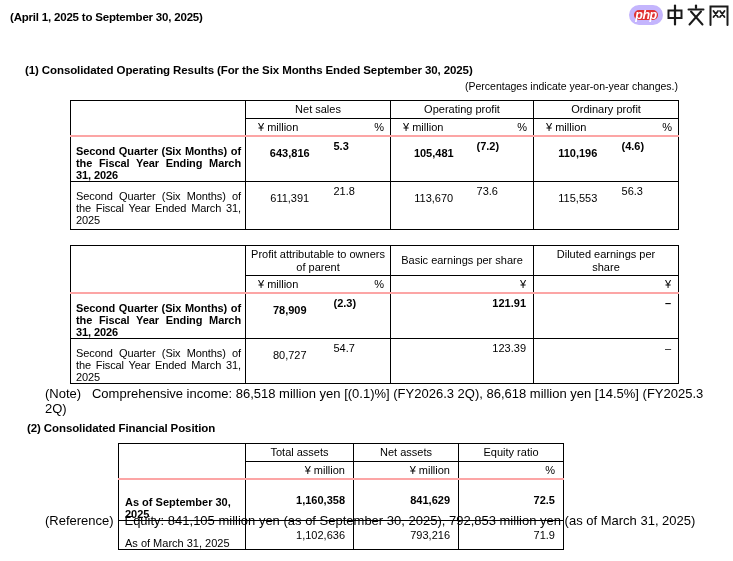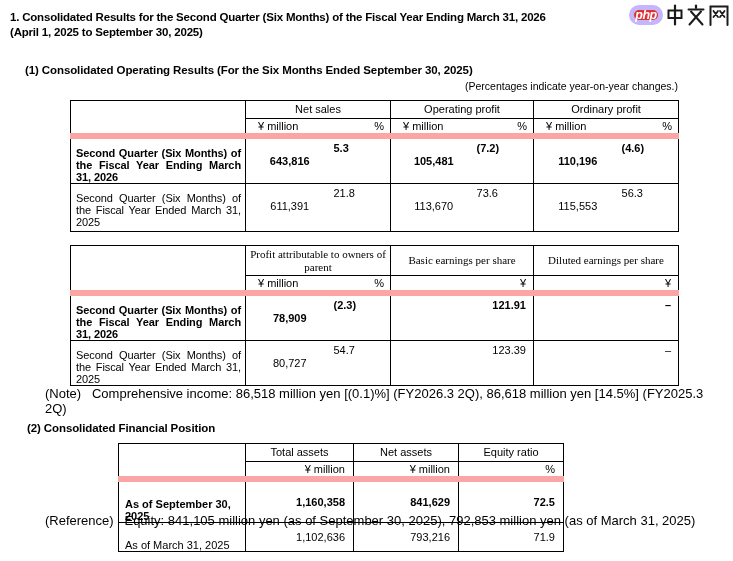--- a/index.html
+++ b/index.html
@@ -28,31 +28,31 @@
 
   .fineprint { white-space:pre-wrap; font-size:13px; }
   #comprehensive-note { left:45px; top:386px; width:660px; }
   #reference-note { left:45px; top:513px; width:680px; }
 
   
   table { border-collapse:collapse; position:absolute; table-layout:fixed; font-size:11px; }
   td { border:1px solid #000; vertical-align:top; overflow:hidden; }
   .nr { border-right:none; }
   .nl { border-left:none; }
-  .thickb { border-bottom:6px solid #fca5a5; }
-  .rh18 { height:18px; } .rh17 { height:17px; } .rh30 { height:30px;font-family:Liberation Serif, serif; }
+  .thickb { border-bottom:2px solid #fca5a5; }
+  .rh18 { height:18px; } .rh17 { height:17px; } .rh30 { height:30px; }
   .rh45 { height:45px; } .rh48 { height:48px; } .rh46 { height:46px; }
   .rh43 { height:43px; } .rh16 { height:16px; }
   .ghead { text-align:center; vertical-align:middle; line-height:13px; padding:0 4px; }
   .ghead.narrow { padding:0 14px; }
   .yen { text-align:left; padding-left:12px; vertical-align:middle; }
   .pct { text-align:right; padding-right:6px; vertical-align:middle; }
   .yonly { text-align:right; padding-right:7px; vertical-align:middle; }
   .lbl { padding:8px 4px 0 5px; text-align:justify; line-height:12px; letter-spacing:-0.1px; }
-  .num { text-align:center; padding-top:16px; }
+  .num { text-align:center; padding-top:10px; }
   .pnum { text-align:left; padding:3px 6px 0 0; }
   .eps { text-align:right; padding:3px 7px 0 0; }
   .b td { font-weight:bold; }
 
   #t1 { left:70px; top:100px; width:608px; }
   #t2 { left:70px; top:245px; width:608px; }
   #t3 { left:118px; top:443px; width:445px; }
   #t3 td { vertical-align:middle; }
   #t3 .lbl3 { text-align:left; padding:16px 4px 0 6px; }
   #t3 .num3 { text-align:right; padding-right:8px; }
@@ -73,21 +73,20 @@
     <line x1="22.5" y1="5.5" x2="37.5" y2="5.5" stroke-width="2"></line>
     <line x1="35" y1="7.5" x2="23.5" y2="20.5" stroke-width="2"></line>
     <line x1="25" y1="7.5" x2="36.5" y2="20.5" stroke-width="2"></line>
 
     <path d="M44.5,21 L44.5,2.5 L61.5,2.5 L61.5,21" stroke-width="2"></path>
     <path d="M47.5,7 L52,13 M52,7 L47.5,13 M54,7 L58.5,13 M58.5,7 L54,13" stroke-width="1.8"></path>
   </svg>
 </div>
 
 <div class="abs doc-title">
-  <div>1. Consolidated Results for the Second Quarter (Six Months) of the Fiscal Year Ending March 31, 2026</div>
   <div class="l2">(April 1, 2025 to September 30, 2025)</div>
 </div>
 
 <div class="abs sec-heading" id="sec1-heading">(1) Consolidated Operating Results (For the Six Months Ended September 30, 2025)</div>
 <div class="abs pct-note">(Percentages indicate year-on-year changes.)</div>
 
 <table id="t1">
   <colgroup>
     <col style="width:175px">
       <col style="width:88px">

